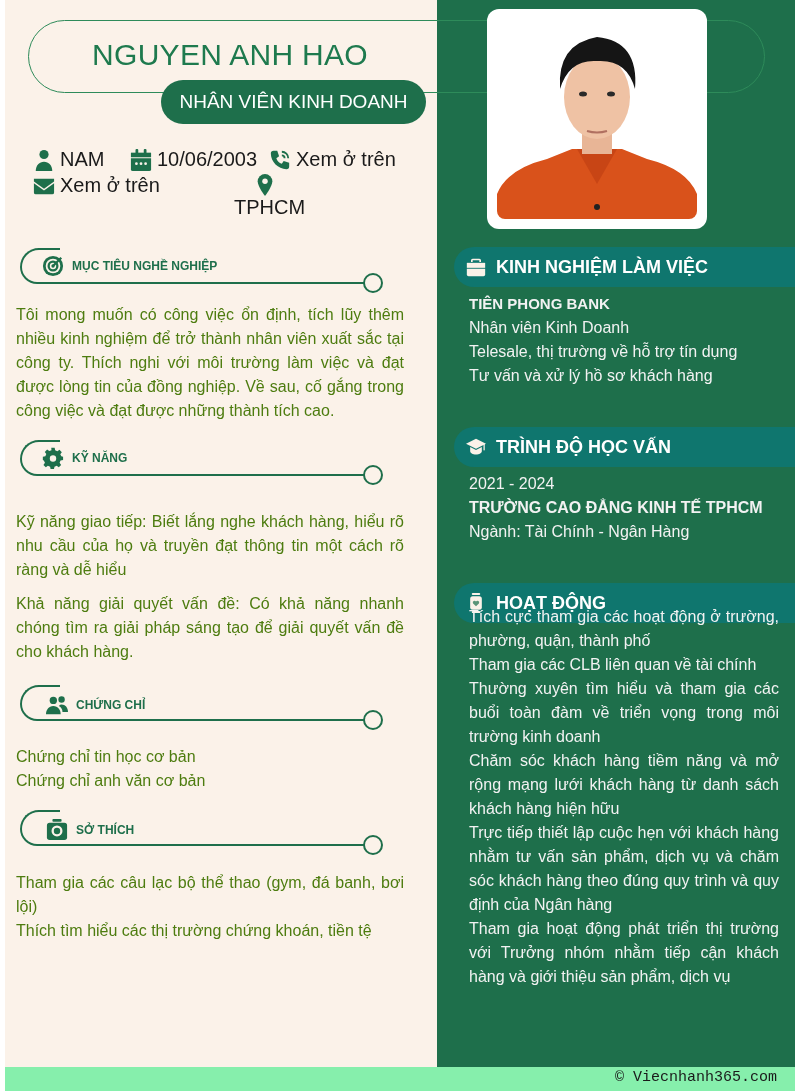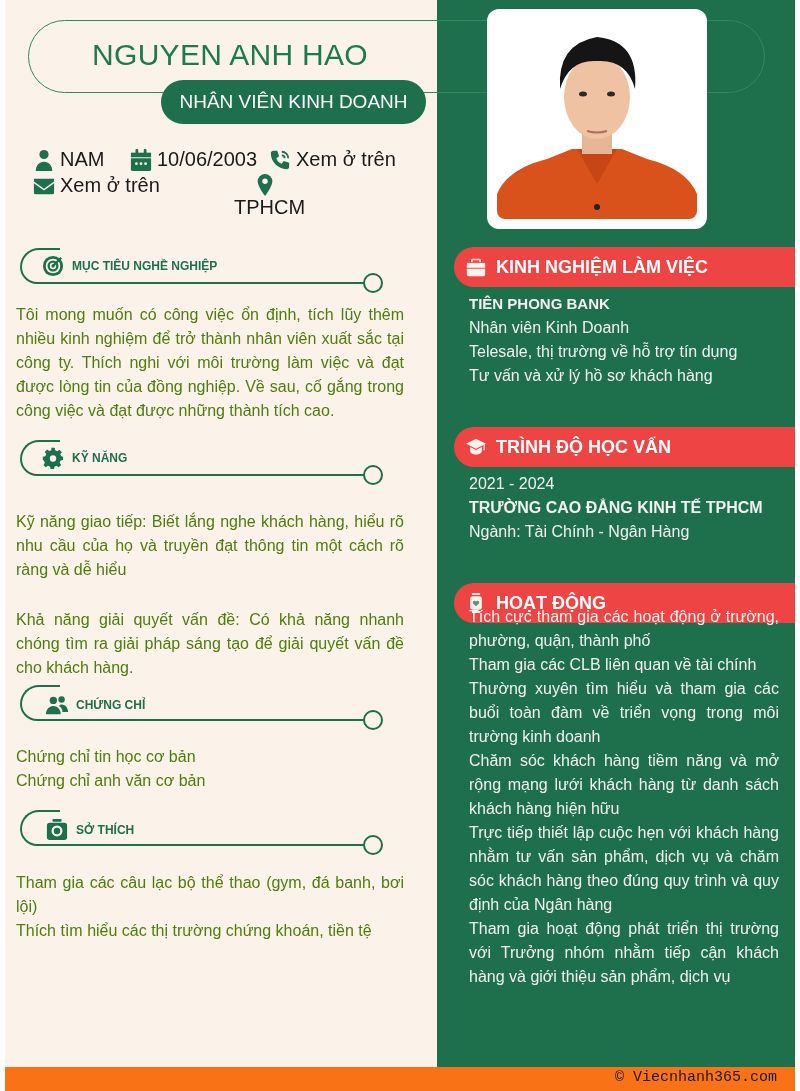--- a/index.html
+++ b/index.html
@@ -11,21 +11,21 @@
   .page {
     position: absolute; left: 5px; top: 0; width: 790px; height: 1067px;
     background: #fbf2e9; overflow: hidden;
   }
   .right-col {
     position: absolute; left: 432px; top: 0; width: 358px; height: 1067px;
     background: #1e6f4b;
   }
   .footer {
     position: absolute; left: 5px; top: 1067px; width: 790px; height: 24px;
-    background: #f97316;
+    background: #86efac;
   }
   .footer-text {
     position: absolute; right: 18px; top: 2px;
     font-family: "Liberation Mono", monospace; font-size: 15px; color: #1a1a1a;
   }
   
   .name-capsule {
     position: absolute; left: 28px; top: 20px; width: 737px; height: 73px;
     border: 1px solid #2e8b5a; border-radius: 37px; box-sizing: border-box;
   }
@@ -72,21 +72,21 @@
   }
   .lsec .title svg { width: 22px; height: 22px; fill: #1e6f4b; margin-right: 8px; }
   .ltext {
     position: absolute; left: 16px; width: 388px; font-size: 16px; line-height: 24px;
     color: #4d7c0f; text-align: justify;
   }
   .ltext p { margin: 0; }
   
   .rsec {
     position: absolute; left: 454px; width: 341px; height: 40px;
-    background: #ef4444; border-radius: 20px 0 0 20px;
+    background: #0f766e; border-radius: 20px 0 0 20px;
     display: flex; align-items: center;
   }
   .rsec svg { width: 20px; height: 20px; fill: #fbf2e9; margin-left: 12px; margin-right: 10px; }
   .rsec .title { font-size: 18px; font-weight: bold; color: #fff; }
   .rtext {
     position: absolute; left: 469px; width: 310px; font-size: 16px; line-height: 24px;
     color: #f2f2f2; text-align: justify;
   }
   .rtext p { margin: 0; }
   .bold { font-weight: bold; font-size: 15px; }
@@ -186,21 +186,21 @@
     <div class="dot"></div>
   <div class="title">
     <svg viewBox="0 0 24 24">
         <path d="M10 1h4l.6 3 2.6 1.1 2.5-1.8 2.8 2.8-1.8 2.5L21.9 11l2.1.5v4l-3 .6-1.1 2.6 1.8 2.5-2.8 2.8-2.5-1.8-2.6 1.1-.6 3h-4l-.6-3-2.6-1.1-2.5 1.8-2.8-2.8 1.8-2.5L1.1 16 0 15.5v-4l3-.6 1.1-2.6-1.8-2.5 2.8-2.8 2.5 1.8L10.2 4z" transform="scale(0.92) translate(1 0)"></path>
         <circle cx="12" cy="12.5" r="3.5" fill="#fbf2e9"></circle>
       </svg>
     <span>KỸ NĂNG</span>
   </div>
 </div>
 <div class="ltext" style="top:510px;">
-  <p style="margin-bottom:26px;">Kỹ năng giao tiếp: Biết lắng nghe khách hàng, hiểu rõ nhu cầu của họ và truyền đạt thông tin một cách rõ ràng và dễ hiểu</p>
+  <p style="margin-bottom:10px;">Kỹ năng giao tiếp: Biết lắng nghe khách hàng, hiểu rõ nhu cầu của họ và truyền đạt thông tin một cách rõ ràng và dễ hiểu</p>
   <p>Khả năng giải quyết vấn đề: Có khả năng nhanh chóng tìm ra giải pháp sáng tạo để giải quyết vấn đề cho khách hàng.</p>
 </div>
 
 <div class="lsec" style="top:685px;">
   <div class="arc"></div>
     <div class="line"></div>
     <div class="dot"></div>
   <div class="title" style="left:26px; top:9px;">
     <svg viewBox="0 0 24 24">
         <circle cx="8" cy="7" r="4"></circle>

